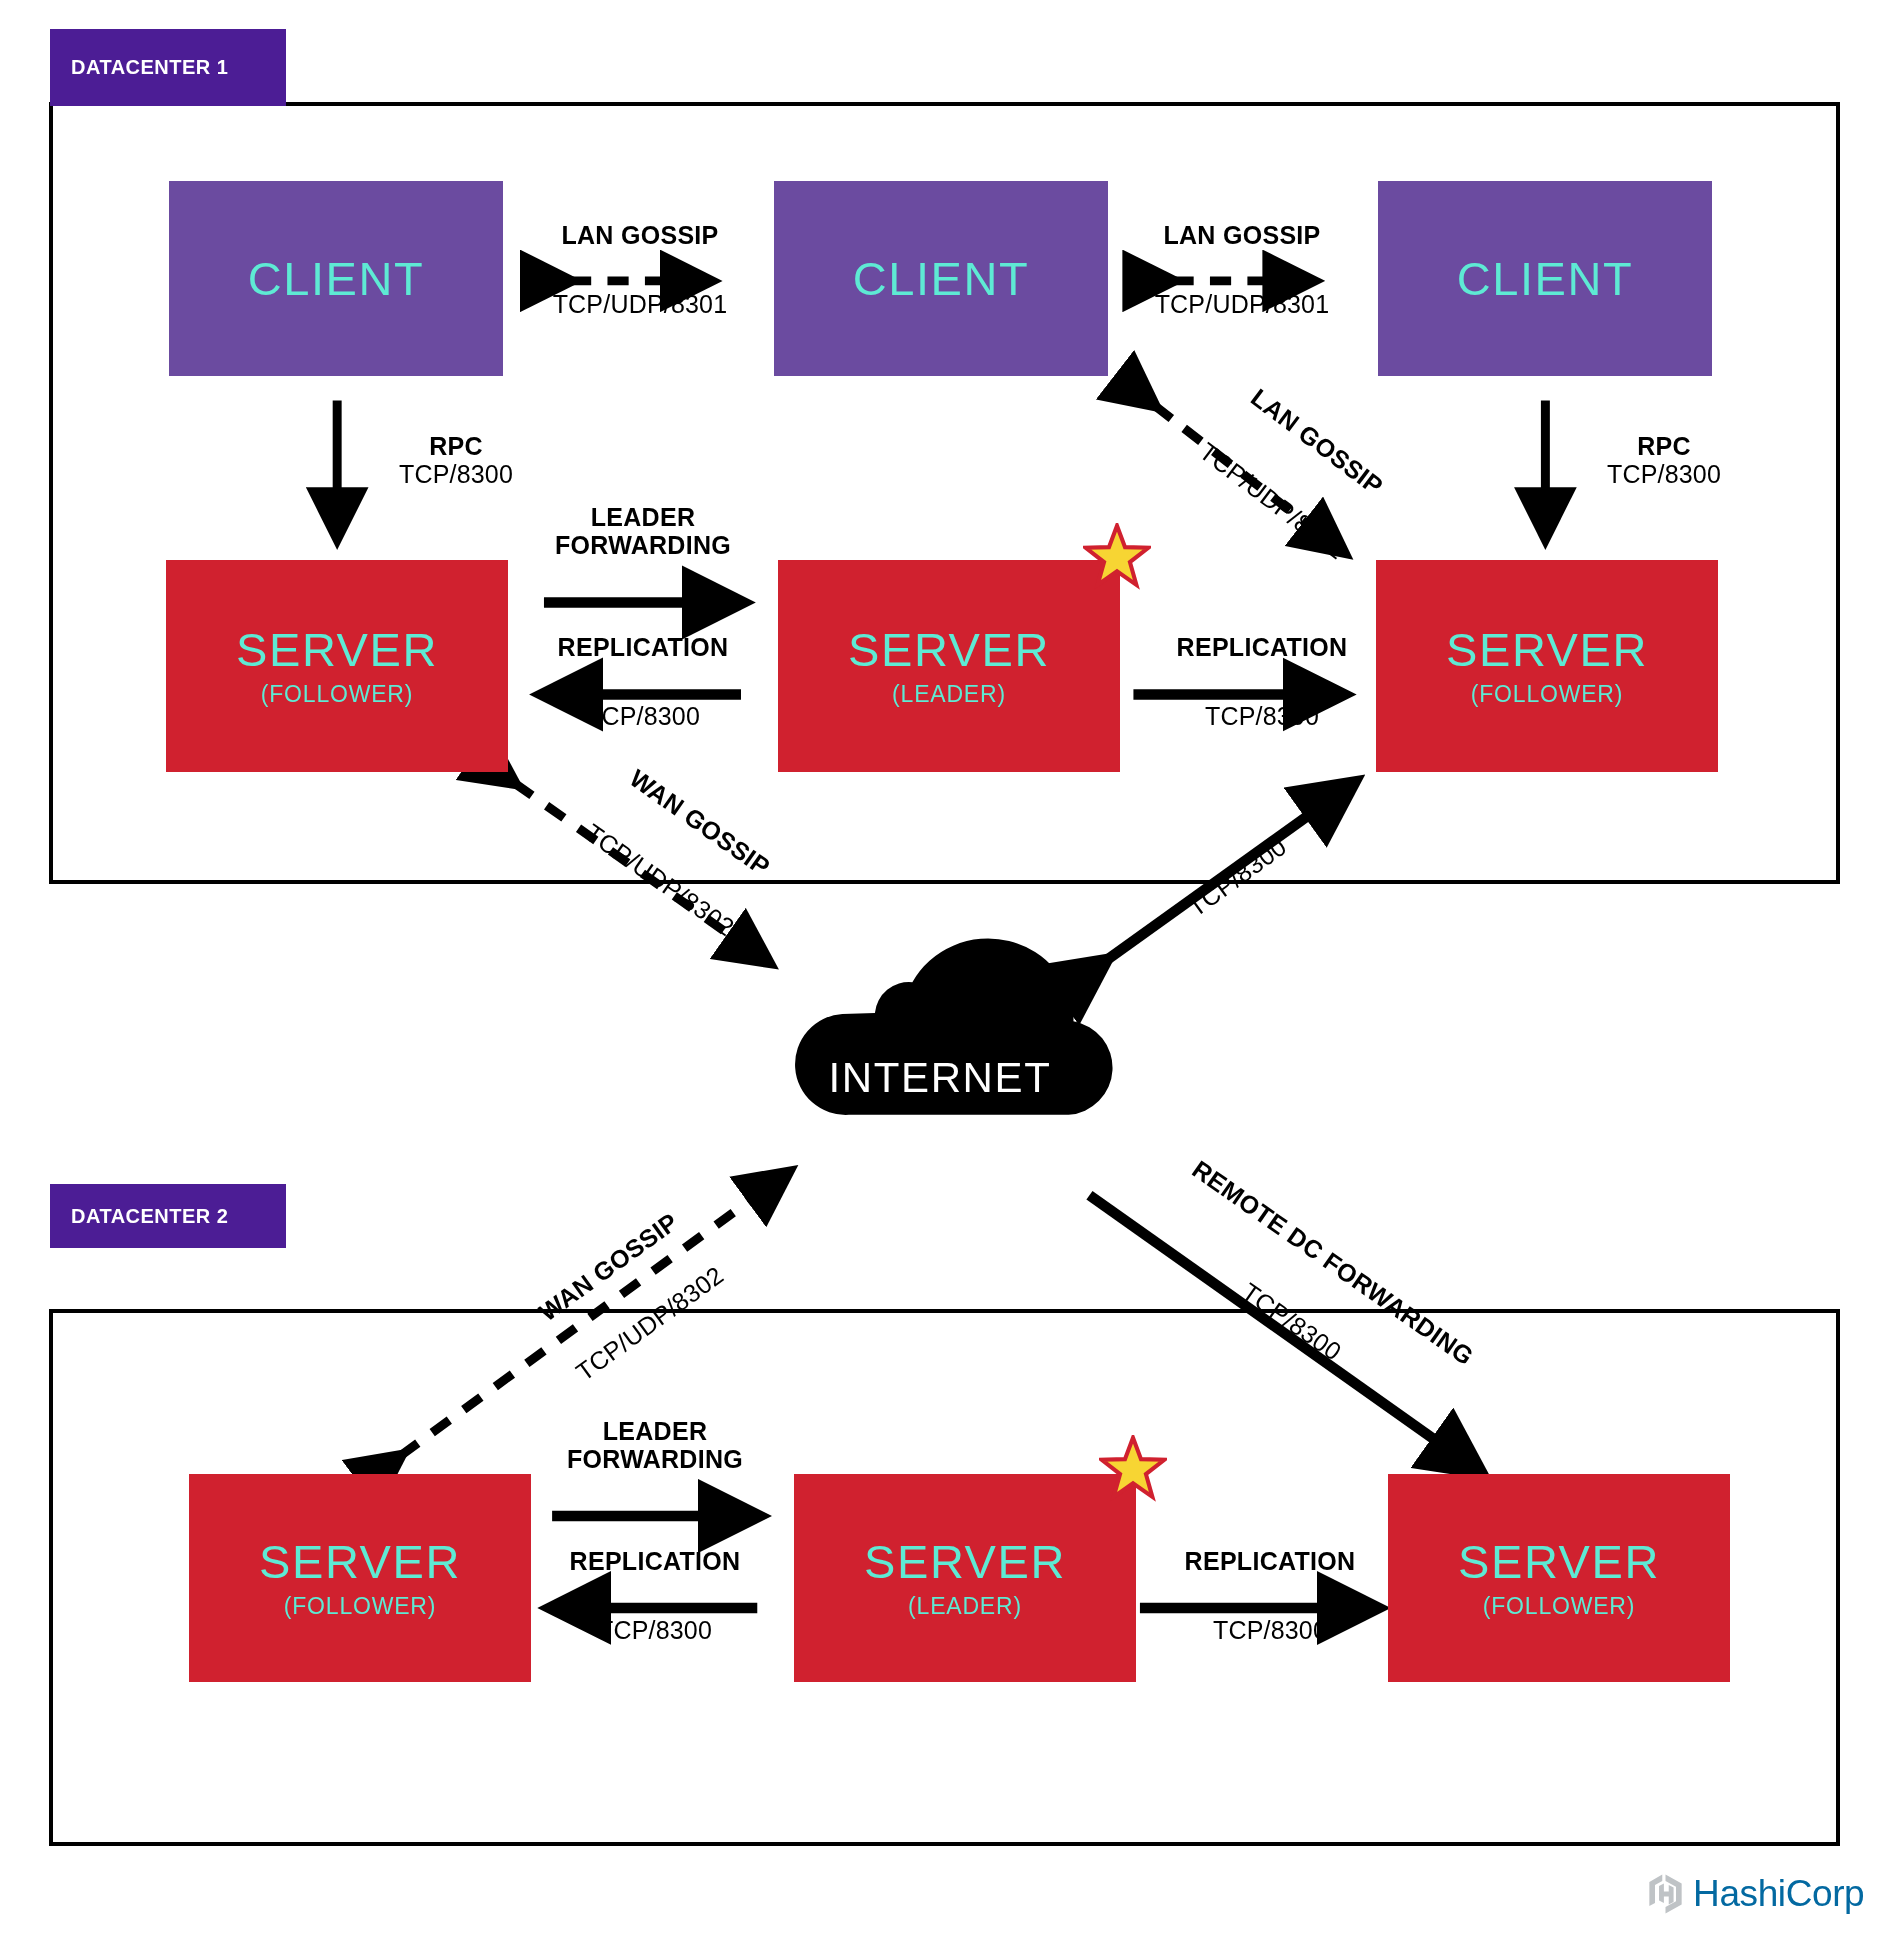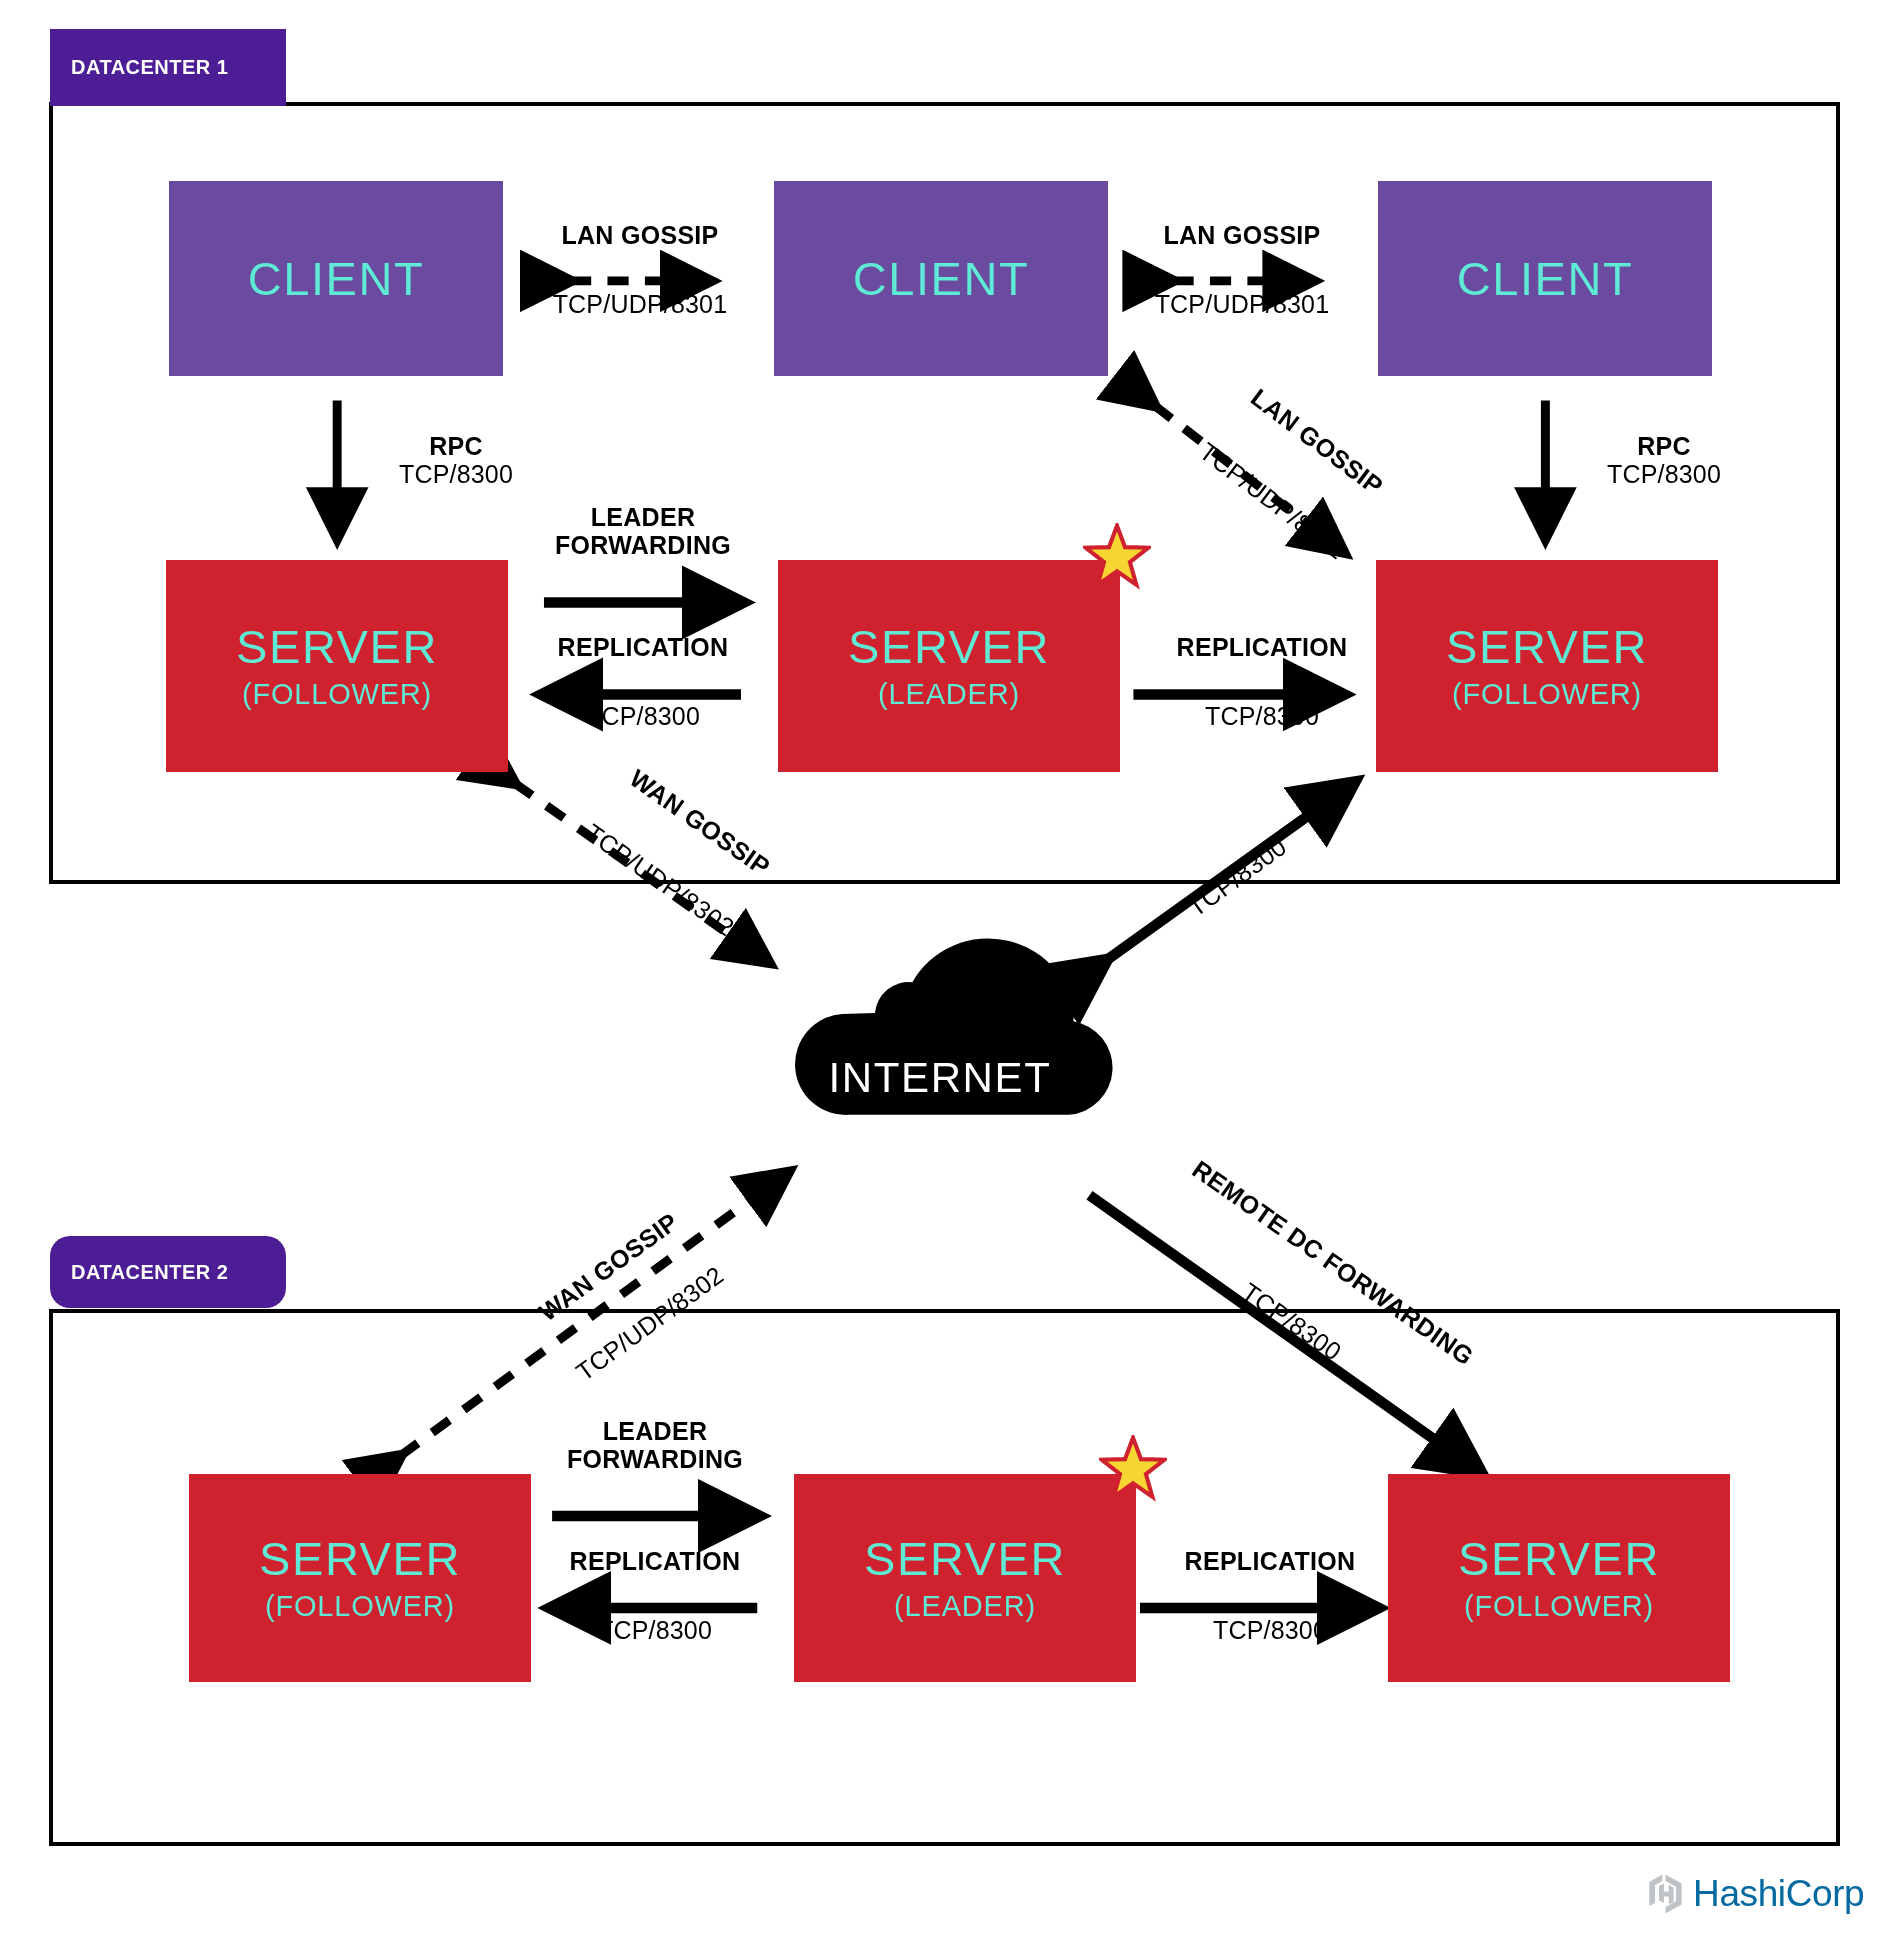--- a/index.html
+++ b/index.html
@@ -43,21 +43,21 @@
     color:#5eead4;
     box-sizing:border-box;
   }
   .node .title{
     font-size:47px;
     font-weight:400;
     letter-spacing:1.6px;
     line-height:1;
   }
   .node .sub{
-    font-size:29px;
+    font-size:23px;
     font-weight:400;
     letter-spacing:0.8px;
     margin-top:9.8px;
     line-height:1;
   }
   .node.client{ background:#6B4BA0; }
   .node.server{ background:#D0212F; }
 
   
   .star{
@@ -300,21 +300,21 @@
         a 105 100 0 0 1 198 48
         a 58 58 0 0 1 -6 115
         l -270 0
         a 62 62 0 0 1 -8 -124
         Z"></path>
     </svg>
     <div class="cloud-text" style="top:119px;text-align:center;">INTERNET</div>
   </div>
 
   <div class="dc-frame" style="left:49px; top:1309px; width:1791px; height:537px;"></div>
-  <div class="dc-tab" style="left:50px; top:1236px; width:236px; height:72px;border-radius:20px;">
+  <div class="dc-tab" style="left:50px; top:1184px; width:236px; height:64px;">
     <span>DATACENTER 2</span>
   </div>
 
   <div class="node server" style="left:189px; top:1474px; width:342px; height:208px;">
     <span class="title">SERVER</span>
     <span class="sub">(FOLLOWER)</span>
   </div>
 
   <div class="node server" style="left:794px; top:1474px; width:342px; height:208px;">
     <span class="title">SERVER</span>

